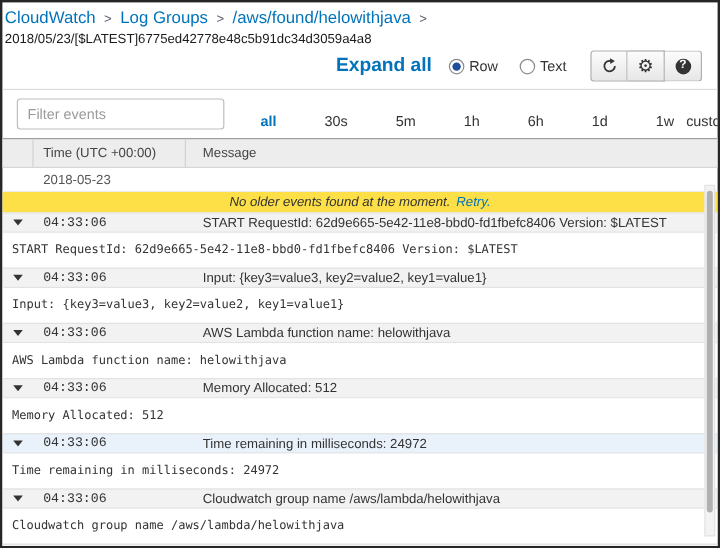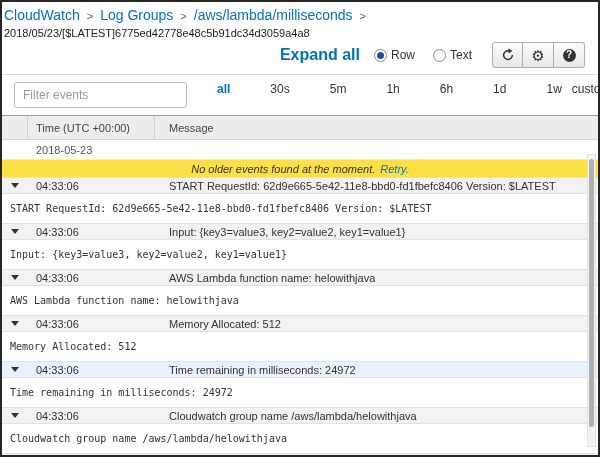--- a/index.html
+++ b/index.html
@@ -21,54 +21,54 @@
   .radio.sel::after{content:"";width:7px;height:7px;border-radius:50%;background:#1e4f9c;}
   .btn-group{display:flex;margin-left:6px;}
   .btn{width:31px;height:26px;background:linear-gradient(#fcfcfc,#e7e7e7);border:1px solid #aeaeae;display:flex;align-items:center;justify-content:center;cursor:pointer;padding:0;}
   .btn + .btn{border-left:none;}
   .btn:first-child{border-radius:3px 0 0 3px;}
   .btn:last-child{border-radius:0 3px 3px 0;}
   .gear{font-size:15px;color:#333;line-height:1;}
   .help-circle{width:13px;height:13px;border-radius:50%;background:#333;color:#fff;font-size:10px;font-weight:bold;display:flex;align-items:center;justify-content:center;line-height:1;}
   
   .panel{border-top:1px solid #dcdcdc;}
-  .filter-row{display:flex;align-items:flex-start;padding:7px 10px 7px 12px;}
+  .filter-row{display:flex;align-items:flex-end;padding:7px 10px 7px 12px;}
   .filter-input{width:336px;height:26px;border:1px solid #bdbdbd;border-radius:3px;padding:0 8px;font-size:12px;color:#333;box-sizing:border-box;font-family:inherit;outline:none;}
   .filter-input::placeholder{color:#9a9a9a;}
   .ranges{display:flex;align-items:center;gap:10px;margin-left:auto;font-size:12px;color:#333;white-space:nowrap;}
   .range{cursor:pointer;margin-left:30px;}
   .range.sel{color:#0073bb;font-weight:bold;}
   .custom{display:flex;align-items:center;gap:16px;cursor:pointer;}
   .dcaret{width:0;height:0;border-left:4px solid transparent;border-right:4px solid transparent;border-top:4px solid #333;}
   
   .thead{display:flex;height:25px;background:#ededed;border-top:1px solid #9e9e9e;border-bottom:1px solid #d6d6d6;font-weight:normal;font-size:11px;color:#444;box-sizing:border-box;}
   .col-caret{width:26px;height:100%;border-right:1px solid #d2d2d2;box-sizing:border-box;}
   .col-time{width:127px;padding-left:8px;height:100%;display:flex;align-items:center;border-right:1px solid #d2d2d2;box-sizing:border-box;}
   .col-msg{flex:1;padding-left:14px;display:flex;align-items:center;height:100%;}
   .date-row{height:20px;display:flex;align-items:center;padding-left:34px;font-size:11px;color:#555;border-bottom:1px solid #ececec;box-sizing:border-box;}
   .notice{height:17px;background:#fde047;display:flex;align-items:center;justify-content:center;font-size:11px;font-style:italic;color:#333;gap:5px;box-sizing:border-box;}
   .notice a{color:#0073bb;text-decoration:none;cursor:pointer;}
   .evt-row{display:flex;align-items:center;height:17px;background:#f2f2f2;border-top:1px solid #e2e2e2;border-bottom:1px solid #e2e2e2;font-size:11px;color:#333;cursor:pointer;box-sizing:border-box;}
   .evt-row.hl{background:#e9f2fb;}
   .caret-cell{width:26px;display:flex;justify-content:center;align-items:center;}
   .tri{width:0;height:0;border-left:4px solid transparent;border-right:4px solid transparent;border-top:5px solid #333;}
-  .time-cell{width:127px;padding-left:8px;box-sizing:border-box;}
+  .time-cell{width:127px;padding-left:8px;box-sizing:border-box;font-family:Liberation Mono, monospace;}
   .msg-cell{flex:1;padding-left:14px;white-space:nowrap;overflow:hidden;}
   .evt-detail{height:29px;box-sizing:border-box;padding:9px 8px 8px 8px;font-family:"DejaVu Sans Mono", monospace;font-size:10px;color:#333;background:#fff;white-space:nowrap;overflow:hidden;}
   
   .vscroll{position:absolute;right:2px;top:152px;width:9px;height:293px;background:#f3f3f3;border:1px solid #e3e3e3;box-sizing:border-box;cursor:pointer;}
   .vthumb{margin:4px 1px 0 1px;height:268px;background:#b0b0b0;border-radius:3px;}
 </style>
 </head>
 <body>
 
 <div class="frame">
 
   <div class="topbar">
-    <div class="bc-line"><a class="bc-link">CloudWatch</a><span class="bc-sep">&gt;</span><a class="bc-link">Log Groups</a><span class="bc-sep">&gt;</span><a class="bc-link">/aws/lambda/milliseconds</a><span class="bc-sep">&gt;</span></div>
+    <div class="bc-line"><a class="bc-link">CloudWatch</a><span class="bc-sep">&gt;</span><a class="bc-link">Log Groups</a><span class="bc-sep">&gt;</span><a class="bc-link">/aws/found/helowithjava</a><span class="bc-sep">&gt;</span></div>
     <div class="stream">2018/05/23/[$LATEST]6775ed42778e48c5b91dc34d3059a4a8</div>
   </div>
 
   <div class="controls">
     <span class="expand-all">Expand all</span>
     <span id="view-modes" style="display:flex;align-items:center;gap:18px;">
         <label class="vm">
           <span class="radio sel"></span>
           <span>Row</span>
         </label>

